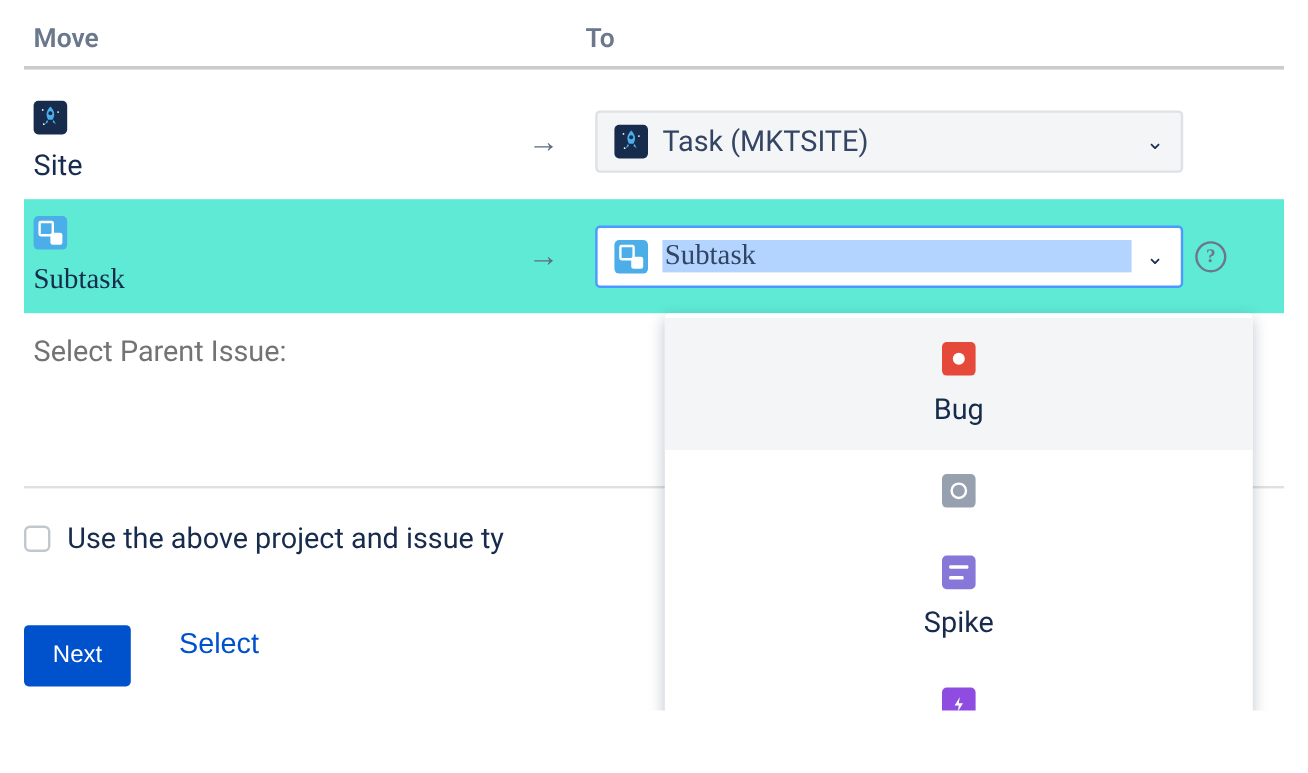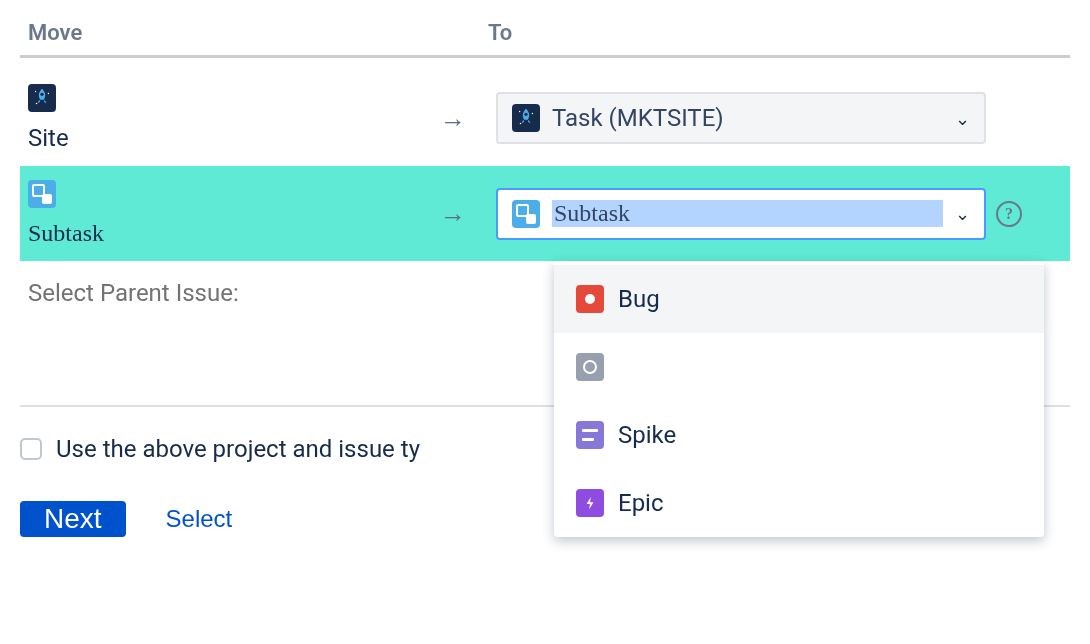--- a/index.html
+++ b/index.html
@@ -230,24 +230,25 @@
       left: 534px;
       width: 490px;
       background: white;
       border-radius: 4px;
       box-shadow: 0 4px 12px rgba(9,30,66,0.25);
       z-index: 100;
       padding-top: 4px;
     }
     .dropdown-item {
       display: flex;
-      align-items: flex-end;
+      align-items: center;
       gap: 14px;
       padding: 20px 22px;
       cursor: pointer;
+      flex-direction: column;
     }
     .dropdown-item.hovered {
       background: #F4F5F7;
     }
     .dropdown-item .option-label {
       font-size: 24px;
       color: #172B4D;
     }
     .divider {
       border: none;
@@ -276,25 +277,26 @@
     .button-row {
       display: flex;
       align-items: center;
       gap: 40px;
       margin-top: 30px;
     }
     .btn-primary {
       background: #0052CC;
       color: white;
       border: none;
-      padding: 2px 24px;
-      font-size: 28px;
+      padding: 14px 24px;
+      font-size: 20px;
       border-radius: 4px;
       cursor: pointer;
       font-weight: 500;
+      margin-top: 20px;
     }
     .btn-link {
       color: #0052CC;
       background: none;
       border: none;
       font-size: 24px;
       cursor: pointer;
     }
   </style>
 </head>

